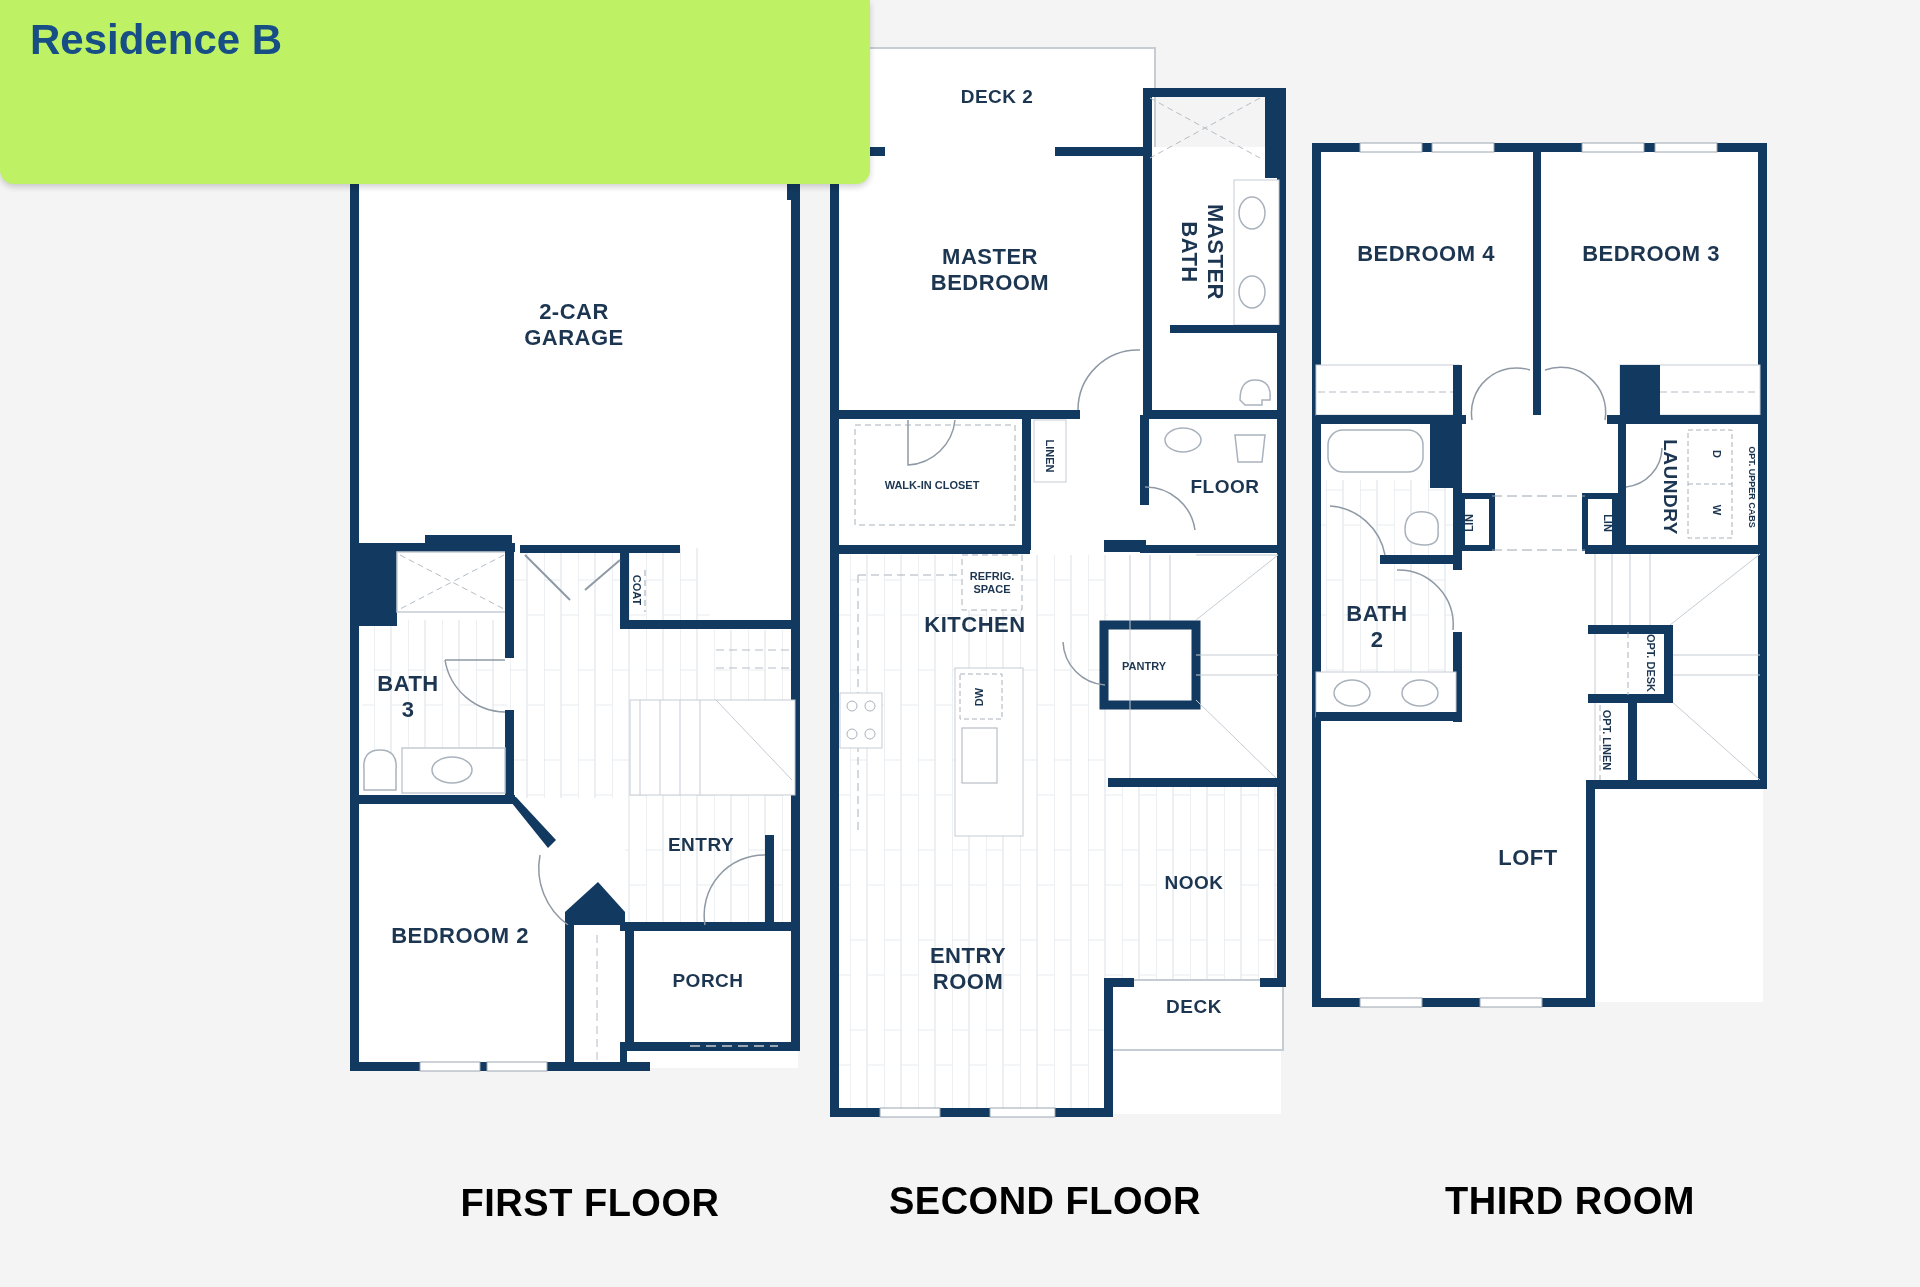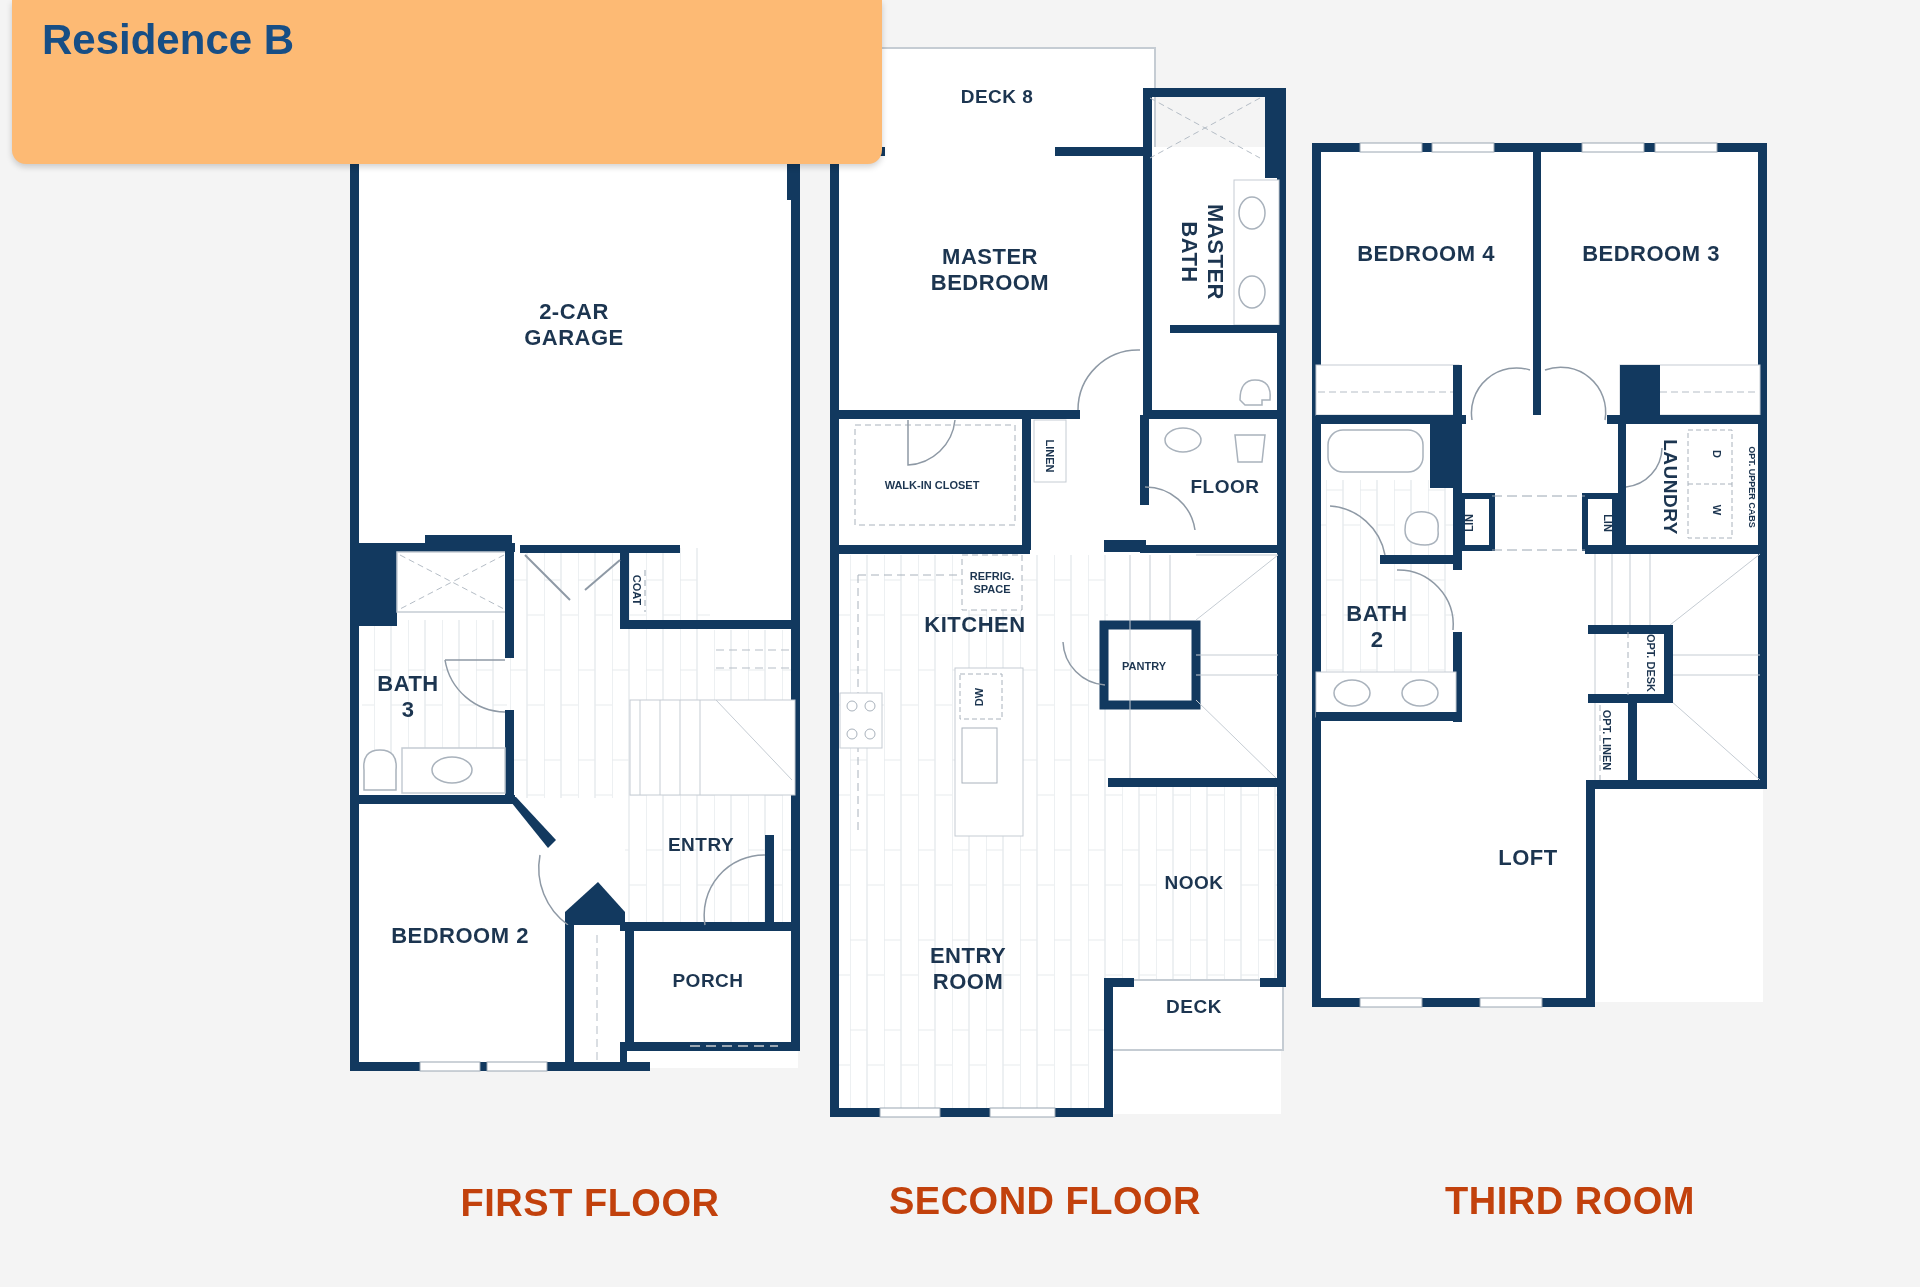--- a/index.html
+++ b/index.html
@@ -1,25 +1,25 @@
 <!DOCTYPE html>
 <html><head>
 <meta charset="utf-8">
 <style>
   html, body { margin:0; padding:0; }
   body { width:1920px; height:1287px; background:#f4f4f4; position:relative; overflow:hidden; font-family:"Liberation Sans", sans-serif; }
   .plan { position:absolute; left:0; top:0; width:1920px; height:1287px; }
-  .card { position:absolute; left:12px; top:0; width:870px; height:164px; background:#fdba74; border-radius:0 0 14px 14px; box-shadow:0 3px 6px rgba(0,0,0,0.18); z-index:5; }
+  .card { position:absolute; left:0; top:0; width:870px; height:184px; background:#bef264; border-radius:0 0 14px 14px; box-shadow:0 3px 6px rgba(0,0,0,0.18); z-index:5; }
   .card-title { position:absolute; left:30px; top:16px; font-size:42px; font-weight:bold; color:#174e85; font-family:"Liberation Sans", sans-serif; }
   .card-sub { position:absolute; left:30px; top:82px; font-size:33px; color:#111; font-family:"Liberation Sans", sans-serif; white-space:nowrap; }
   .room-label { position:absolute; font-weight:bold; color:#1c3550; text-align:center; font-family:"Liberation Sans", sans-serif; line-height:1.2; letter-spacing:0.5px; white-space:nowrap; transform:translate(-50%,-50%); }
   .small { font-size:11px; letter-spacing:0; }
   .med { font-size:19px; }
   .big { font-size:22px; }
-  .floor-label { position:absolute; font-size:38px; font-weight:bold; color:#c2410c; transform:translateX(-50%); font-family:"Liberation Sans", sans-serif; letter-spacing:0.5px; white-space:nowrap; }
+  .floor-label { position:absolute; font-size:38px; font-weight:bold; color:#000000; transform:translateX(-50%); font-family:"Liberation Sans", sans-serif; letter-spacing:0.5px; white-space:nowrap; }
   .rot90 { transform:translate(-50%,-50%) rotate(90deg); }
   .rotm90 { transform:translate(-50%,-50%) rotate(-90deg); }
 </style>
 </head>
 <body>
 
 <div class="card">
   <div class="card-title">Residence B</div>
 </div>
 
@@ -261,21 +261,21 @@
 </div>
 <div class="room-label big" style="left:408px;top:697px;">
   <div>BATH</div>
   <div>3</div>
 </div>
 <div class="room-label small rot90" style="left:636px;top:590px;">COAT</div>
 <div class="room-label med" style="left:701px;top:845px;">ENTRY</div>
 <div class="room-label big" style="left:460px;top:936px;">BEDROOM 2</div>
 <div class="room-label med" style="left:708px;top:981px;">PORCH</div>
 
-<div class="room-label med" style="left:997px;top:97px;">DECK 8</div>
+<div class="room-label med" style="left:997px;top:97px;">DECK 2</div>
 <div class="room-label big" style="left:990px;top:270px;">
   <div>MASTER</div>
   <div>BEDROOM</div>
 </div>
 <div class="room-label big rot90" style="left:1202px;top:252px;">
   <div>MASTER</div>
   <div>BATH</div>
 </div>
 <div class="room-label small" style="left:932px;top:486px;">WALK-IN CLOSET</div>
 <div class="room-label small rot90" style="left:1049px;top:456px;">LINEN</div>

